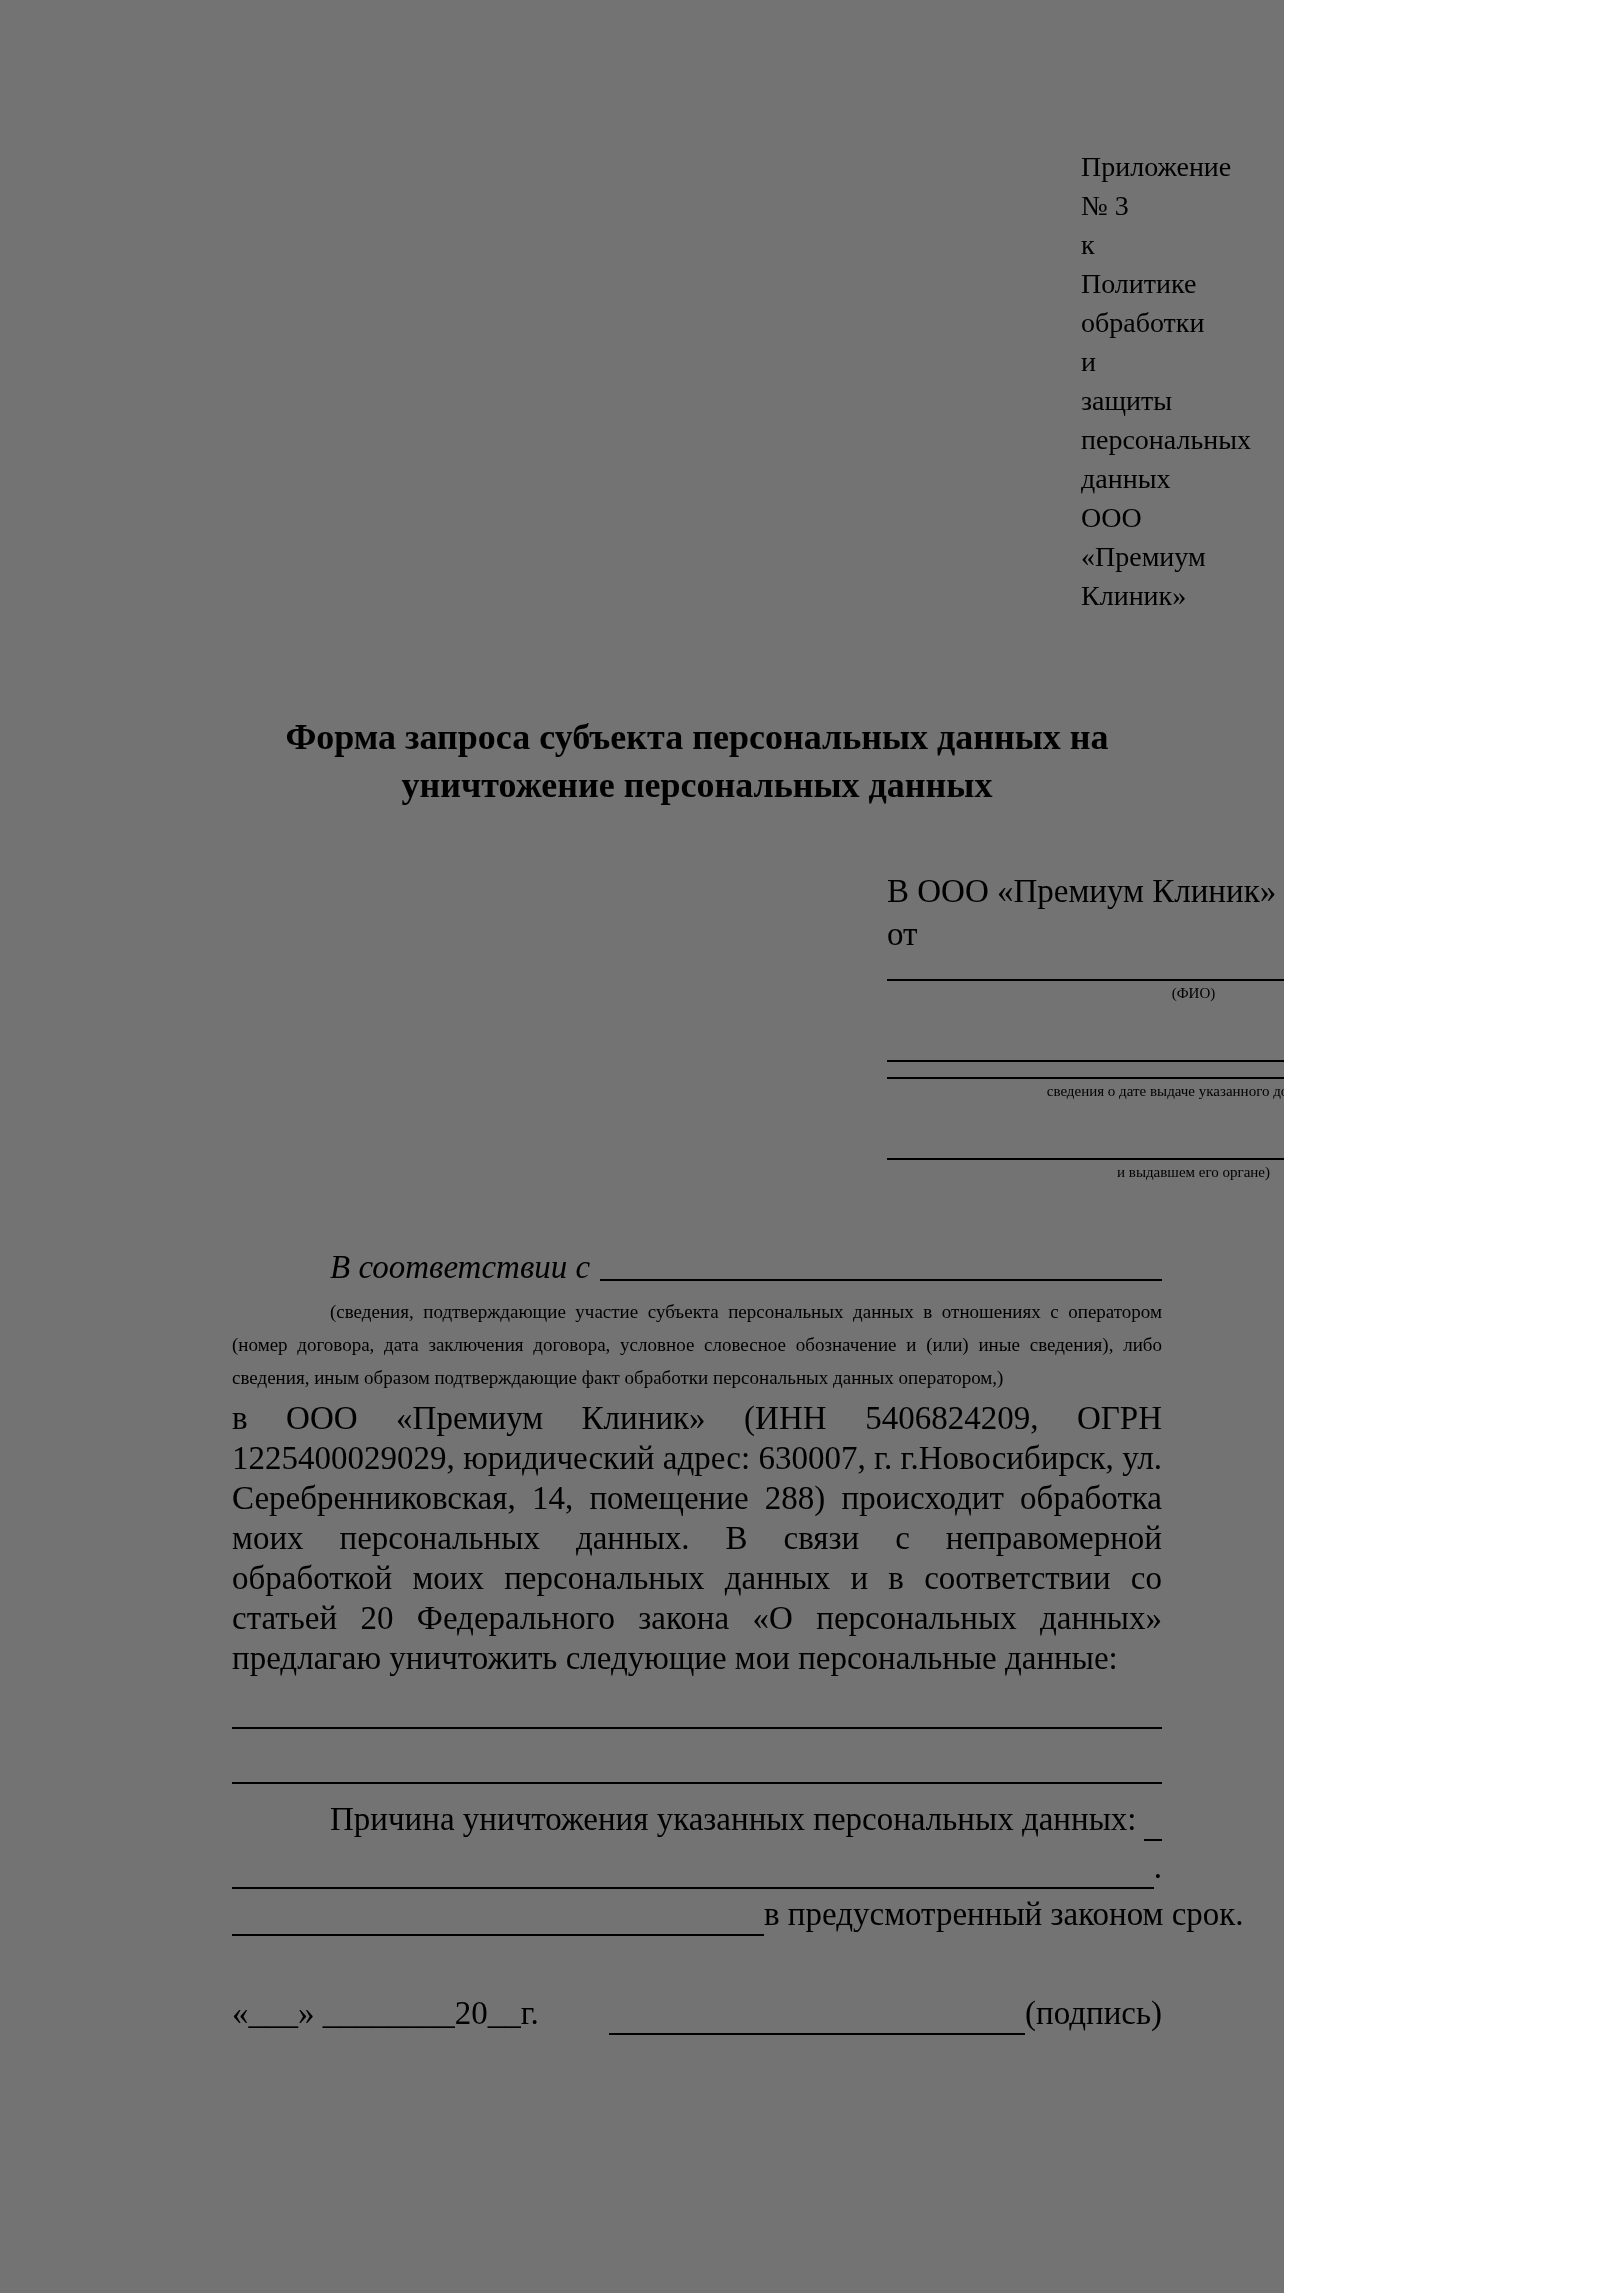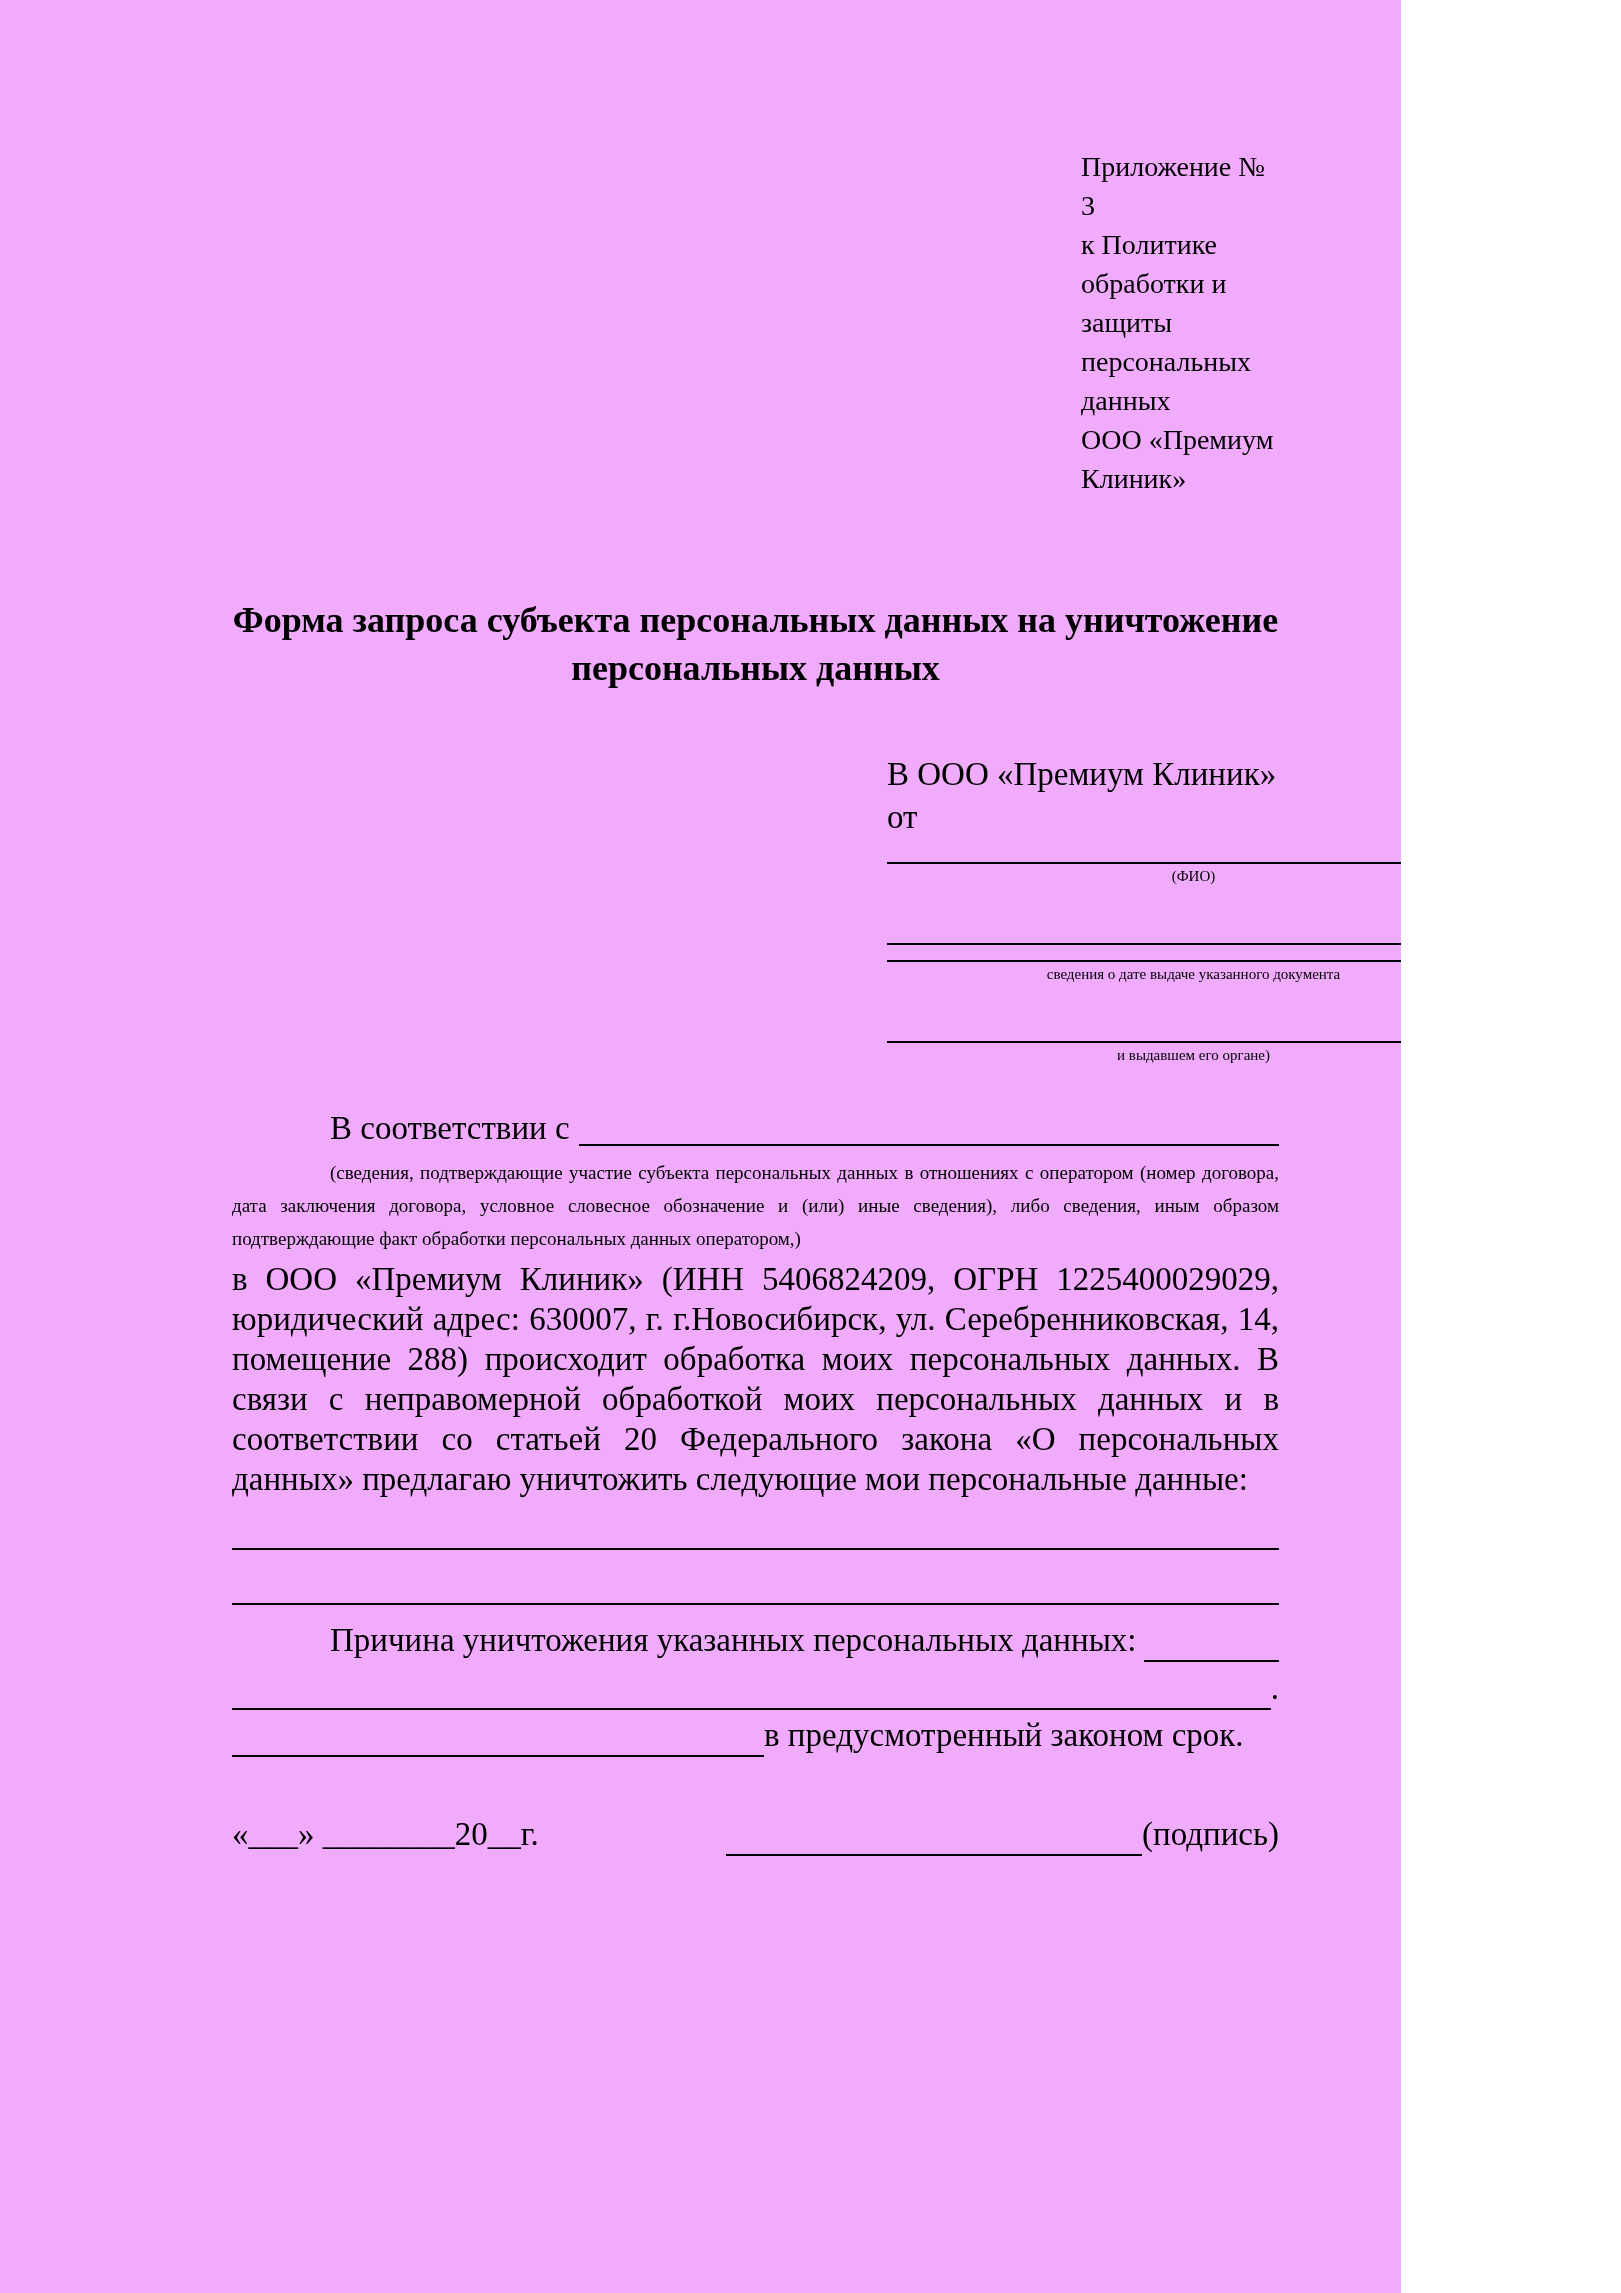--- a/index.html
+++ b/index.html
@@ -1,20 +1,20 @@
 <!DOCTYPE html>
 <html><head>
 <meta charset="utf-8">
 <style>
   html, body { margin: 0; padding: 0; background: #ffffff; }
   .page {
     position: relative;
-    width: 1401px;
+    width: 1284px;
     height: 2294px;
-    background: #f0abfc;
+    background: #737373;
     color: #000000;
     font-family: "Liberation Serif", "DejaVu Serif", serif;
     font-size: 33px;
     box-sizing: border-box;
     padding: 147px 122px 0 232px;
     overflow: hidden;
   }
 
   
   .header-ref {
@@ -48,25 +48,26 @@
   .addr-caption {
     font-size: 15px;
     line-height: 25.5px;
     text-align: center;
     margin-bottom: 37px;
   }
   .addr-caption.last { margin-bottom: 0; }
 
   
   .accordance-row {
-    margin-top: 39px;
+    margin-top: 61px;
     padding-left: 98px;
     display: flex;
-    align-items: center;
-    line-height: 43px;
+    align-items: flex-start;
+    line-height: 43px;
+    font-style: italic;
   }
   .accordance-row .label { white-space: nowrap; padding-right: 9.8px; }
   .uline {
     flex: 1;
     border-bottom: 2.9px solid #000;
     height: 33px;
   }
 
   
   .note {

